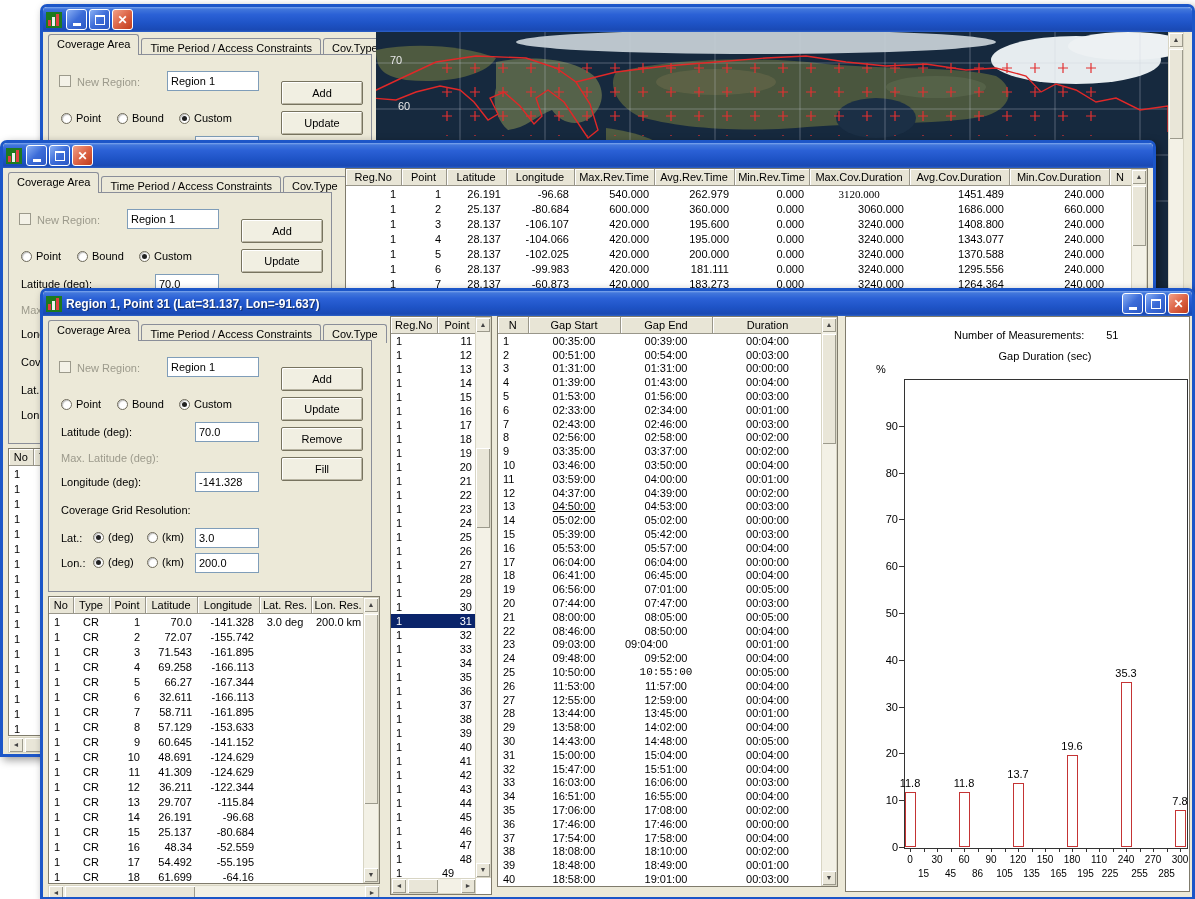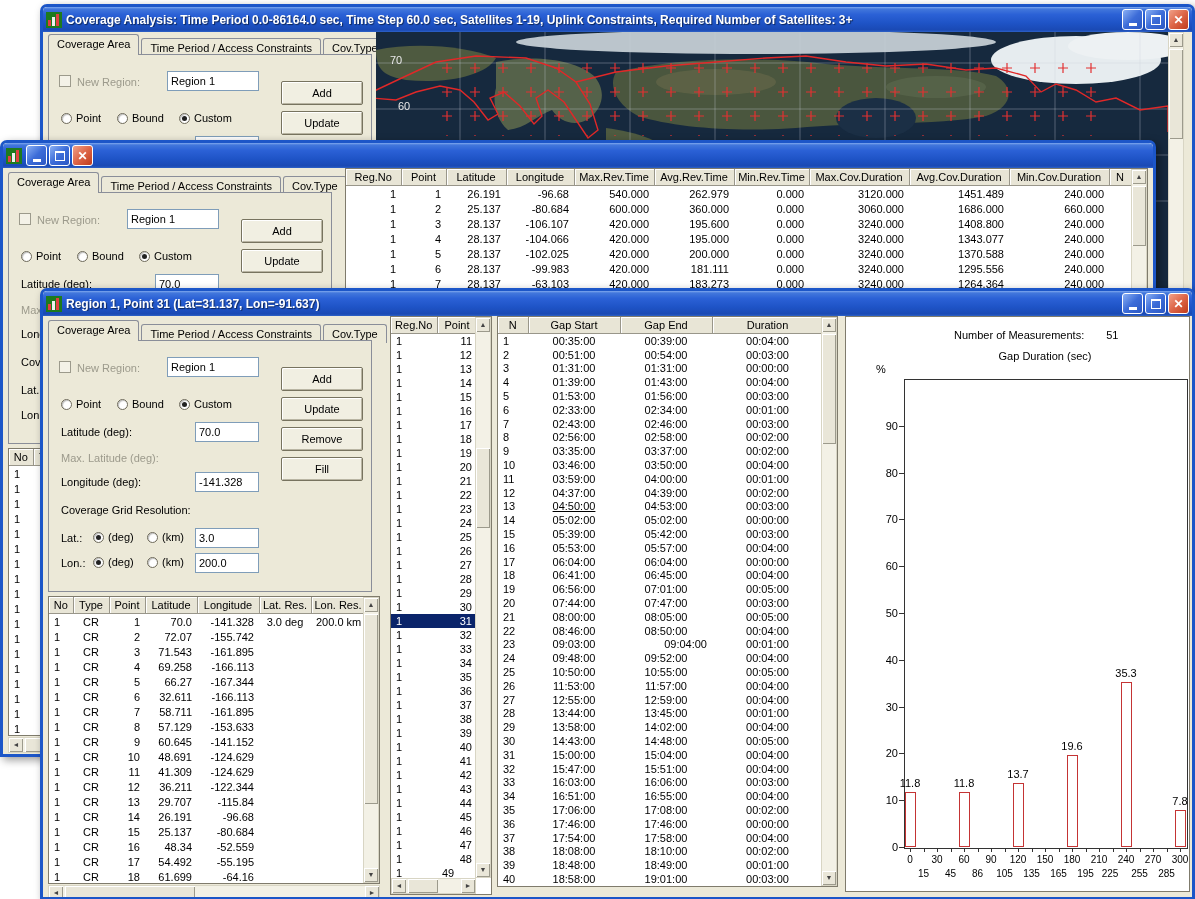--- a/index.html
+++ b/index.html
@@ -78,21 +78,20 @@
 <body>
 
 <section class="window win1">
   <div class="titlebar">
     <svg class="appicon" viewBox="0 0 16 16">
         <rect width="16" height="16" fill="#1E7A1E"></rect>
         <rect x="2" y="8" width="3" height="6" fill="#E04040"></rect>
         <rect x="6" y="5" width="3" height="9" fill="#F0F0F0"></rect>
         <rect x="10" y="2" width="3" height="12" fill="#E04040"></rect>
       </svg>
-    <span class="title-text">Coverage Analysis: Time Period 0.0-86164.0 sec, Time Step 60.0 sec, Satellites 1-19, Uplink Constraints, Required Number of Satellites: 3+</span>
     <span class="controls">
       <span class="wbtn">
           <i class="g-min"></i>
         </span>
       <span class="wbtn">
           <i class="g-max"></i>
         </span>
       <span class="wbtn close">✕</span>
     </span>
   </div>
@@ -254,21 +253,21 @@
           </thead>
         <tbody>
             <tr>
               <td style="text-align: right;">1</td>
               <td style="text-align: right;">1</td>
               <td style="text-align: right;">26.191</td>
               <td style="text-align: right;">-96.68</td>
               <td style="text-align: right;">540.000</td>
               <td style="text-align: right;">262.979</td>
               <td style="text-align: right;">0.000</td>
-              <td style="text-align: right;">3120.000</td>
+              <td style="text-align: center; font-family: Liberation Serif, serif;">3120.000</td>
               <td style="text-align: right;">1451.489</td>
               <td style="text-align: right;">240.000</td>
               <td style="text-align: left;"></td>
             </tr>
             <tr>
               <td style="text-align: right;">1</td>
               <td style="text-align: right;">2</td>
               <td style="text-align: right;">25.137</td>
               <td style="text-align: right;">-80.684</td>
               <td style="text-align: right;">600.000</td>
@@ -328,21 +327,21 @@
               <td style="text-align: right;">0.000</td>
               <td style="text-align: right;">3240.000</td>
               <td style="text-align: right;">1295.556</td>
               <td style="text-align: right;">240.000</td>
               <td style="text-align: left;"></td>
             </tr>
             <tr>
               <td style="text-align: right;">1</td>
               <td style="text-align: right;">7</td>
               <td style="text-align: right;">28.137</td>
-              <td style="text-align: right;">-63.103</td>
+              <td style="text-align: right;">-60.873</td>
               <td style="text-align: right;">420.000</td>
               <td style="text-align: right;">183.273</td>
               <td style="text-align: right;">0.000</td>
               <td style="text-align: right;">3240.000</td>
               <td style="text-align: right;">1264.364</td>
               <td style="text-align: right;">240.000</td>
               <td style="text-align: left;"></td>
             </tr>
           </tbody>
       </table>
@@ -1046,33 +1045,33 @@
             </tr>
             <tr>
               <td style="text-align: left;">22</td>
               <td style="text-align: center;">08:46:00</td>
               <td style="text-align: center;">08:50:00</td>
               <td style="text-align: center;">00:04:00</td>
             </tr>
             <tr>
               <td style="text-align: left;">23</td>
               <td style="text-align: center;">09:03:00</td>
-              <td style="text-align: right;">09:04:00</td>
+              <td style="text-align: left;">09:04:00</td>
               <td style="text-align: center;">00:01:00</td>
             </tr>
             <tr>
               <td style="text-align: left;">24</td>
               <td style="text-align: center;">09:48:00</td>
               <td style="text-align: center;">09:52:00</td>
               <td style="text-align: center;">00:04:00</td>
             </tr>
             <tr>
               <td style="text-align: left;">25</td>
               <td style="text-align: center;">10:50:00</td>
-              <td style="text-align: center;">10:55:00</td>
+              <td style="text-align: center; font-family: Liberation Mono, monospace;">10:55:00</td>
               <td style="text-align: center;">00:05:00</td>
             </tr>
             <tr>
               <td style="text-align: left;">26</td>
               <td style="text-align: center;">11:53:00</td>
               <td style="text-align: center;">11:57:00</td>
               <td style="text-align: center;">00:04:00</td>
             </tr>
             <tr>
               <td style="text-align: left;">27</td>
@@ -1202,21 +1201,21 @@
         <div class="xtick-label" style="left:103px;top:537px">60</div>
         <div class="tick" style="left:145px;top:531px;width:1px;height:4px"></div>
         <div class="xtick-label" style="left:130px;top:537px">90</div>
         <div class="tick" style="left:172px;top:531px;width:1px;height:4px"></div>
         <div class="xtick-label" style="left:157px;top:537px">120</div>
         <div class="tick" style="left:199px;top:531px;width:1px;height:4px"></div>
         <div class="xtick-label" style="left:184px;top:537px">150</div>
         <div class="tick" style="left:226px;top:531px;width:1px;height:4px"></div>
         <div class="xtick-label" style="left:211px;top:537px">180</div>
         <div class="tick" style="left:253px;top:531px;width:1px;height:4px"></div>
-        <div class="xtick-label" style="left:238px;top:537px">210</div>
+        <div class="xtick-label" style="left:238px;top:537px">110</div>
         <div class="tick" style="left:280px;top:531px;width:1px;height:4px"></div>
         <div class="xtick-label" style="left:265px;top:537px">240</div>
         <div class="tick" style="left:307px;top:531px;width:1px;height:4px"></div>
         <div class="xtick-label" style="left:292px;top:537px">270</div>
         <div class="tick" style="left:334px;top:531px;width:1px;height:4px"></div>
         <div class="xtick-label" style="left:319px;top:537px">300</div>
         <div class="tick" style="left:77.5px;top:531px;width:1px;height:4px"></div>
         <div class="xtick-label" style="left:62.5px;top:551px">15</div>
         <div class="tick" style="left:104.5px;top:531px;width:1px;height:4px"></div>
         <div class="xtick-label" style="left:89.5px;top:551px">45</div>

